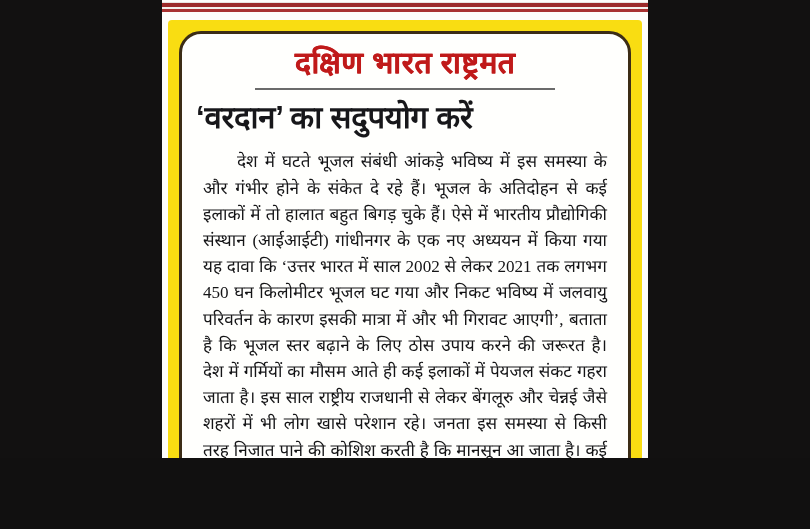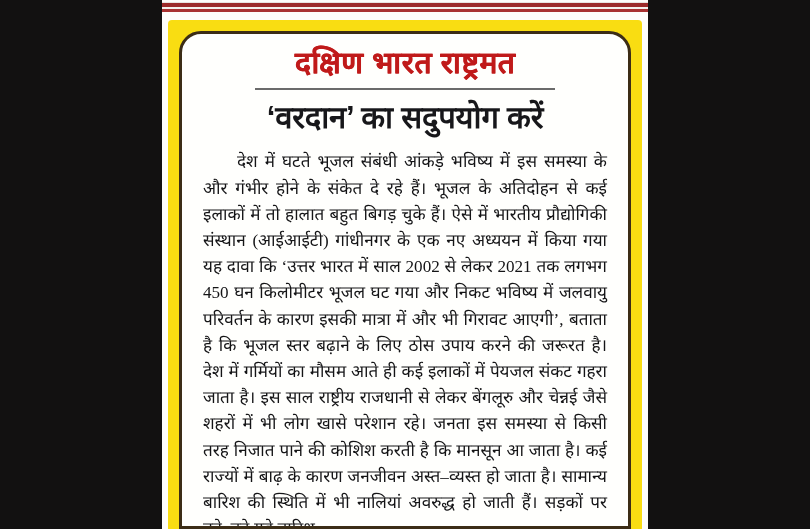--- a/index.html
+++ b/index.html
@@ -10,21 +10,21 @@
   body {
     width: 810px;
     height: 529px;
     overflow: hidden;
     font-family: "DejaVu Sans", sans-serif;
   }
 
   #screen {
     position: relative;
     width: 810px;
-    height: 529px;
+    height: 458px;
     background: #121111;
     overflow: hidden;
   }
 
   
   .sidebar {
     position: absolute;
     top: 0;
     height: 529px;
     background: #121111;
@@ -104,21 +104,21 @@
   #masthead-rule {
     width: 300px;
     height: 2px;
     margin: 9px auto 0 auto;
     background: #6b6b6b;
   }
 
   
   #headline {
     margin: 9px 14px 0 14px;
-    text-align: center;
+    text-align: left;
     color: #17171a;
     font-family: "Liberation Sans", sans-serif;
     font-size: 31px;
     font-weight: 700;
     line-height: 1.22;
     letter-spacing: -0.2px;
   }
 
   
   #article-body {

